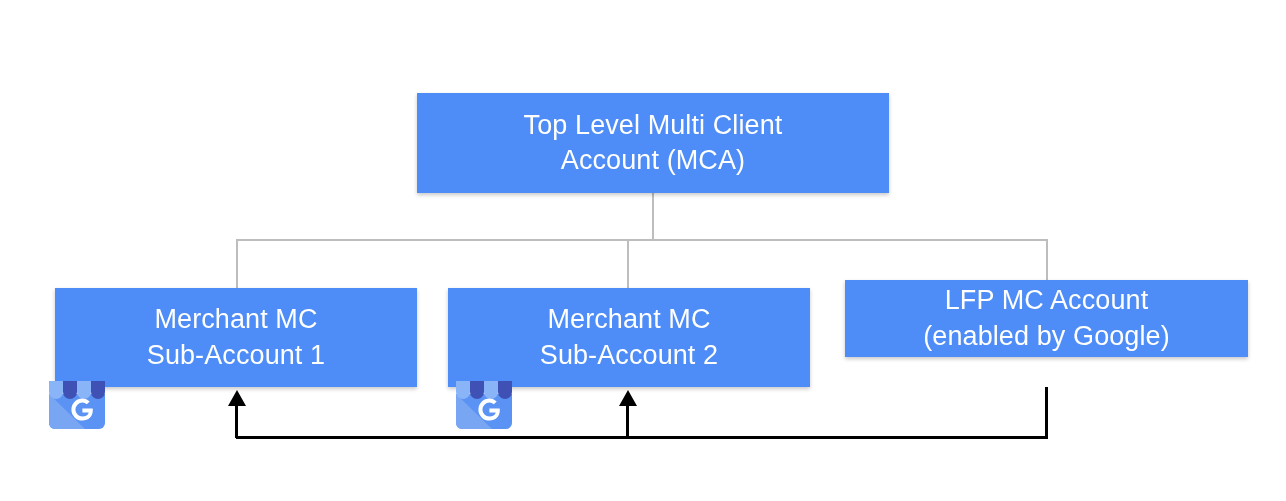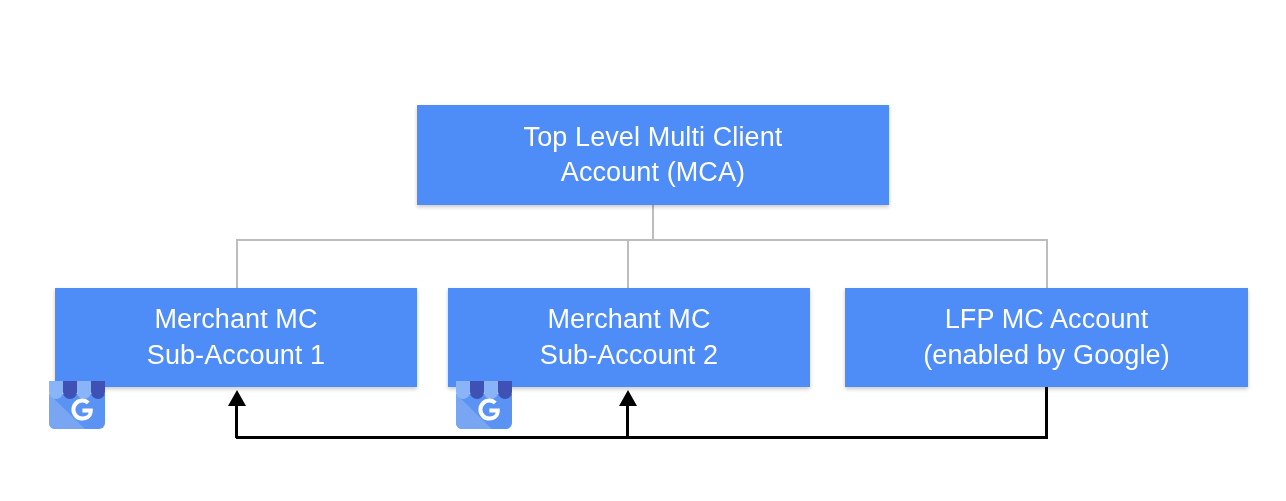--- a/index.html
+++ b/index.html
@@ -39,39 +39,38 @@
     letter-spacing: 0.1px;
     white-space: pre-line;
     padding: 0 10px;
   }
 
   #box-mca {
     left: 417px;
     top: 93px;
     width: 472px;
     height: 100px;
-    margin-top: 12px;
   }
   #box-sub1 {
     left: 55px;
     top: 288px;
     width: 362px;
     height: 99px;
   }
   #box-sub2 {
     left: 448px;
     top: 288px;
     width: 362px;
     height: 99px;
   }
   #box-lfp {
     left: 845px;
-    top: 288px;
+    top: 280px;
     width: 403px;
-    height: 99px;
+    height: 77px;
   }
 
   
   .tree-line {
     position: absolute;
     background: #bdbdbd;
     z-index: 1;
   }
   #tree-stem-top {
     left: 652px;

